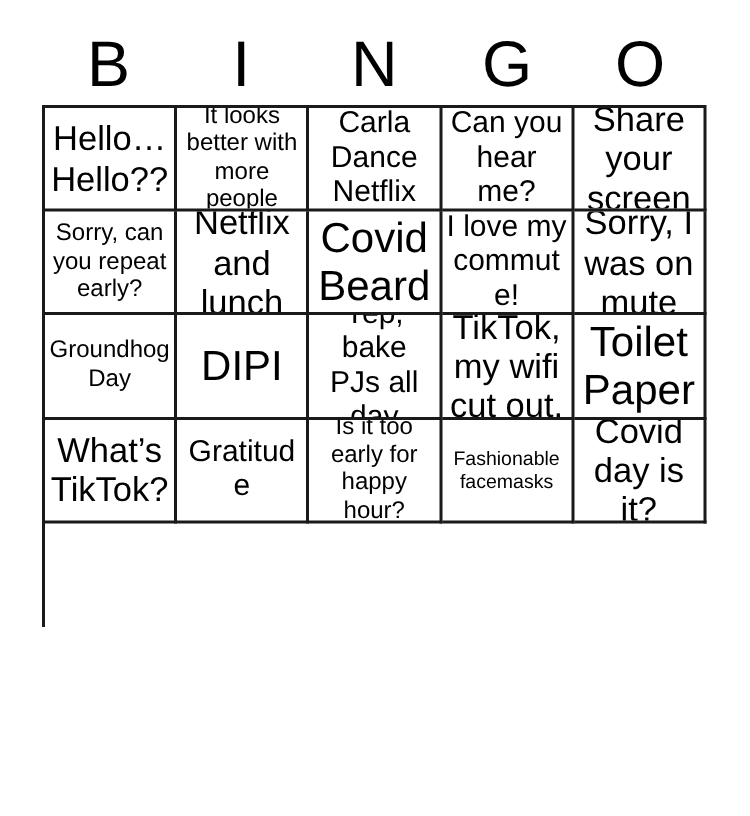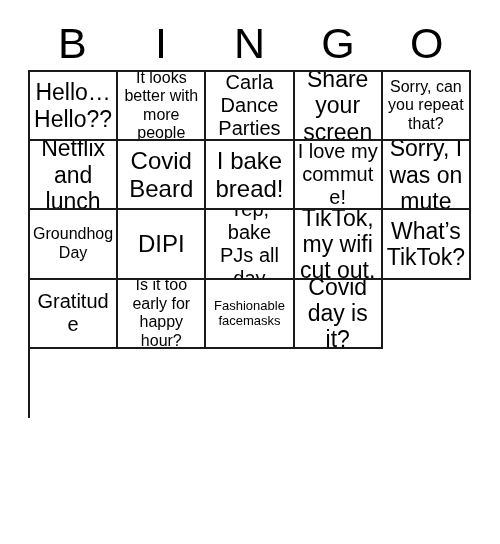--- a/index.html
+++ b/index.html
@@ -71,21 +71,21 @@
   }
   .cell-text {
     display: block;
     width: 100%;
     text-align: center;
     line-height: 1.13;
     word-wrap: break-word;
   }
 
   
-  .size-xl .cell-text { font-size: 24px; line-height: 1.14; }
+  .size-xl .cell-text { font-size: 28px; line-height: 1.14; }
   .size-lg .cell-text { font-size: 23px; line-height: 1.14; }
   .size-md .cell-text { font-size: 20px; line-height: 1.15; }
   .size-sm .cell-text { font-size: 16px; line-height: 1.16; }
   .size-xs .cell-text { font-size: 13px; line-height: 1.18; }
 </style>
 </head>
 <body>
 
 <div id="bingo-card">
 
@@ -99,57 +99,60 @@
 
   <div class="grid">
 
     <div class="cell size-lg">
         <span class="cell-text">Hello… Hello??</span>
       </div>
     <div class="cell size-sm">
         <span class="cell-text">It looks better with more people</span>
       </div>
     <div class="cell size-md">
-        <span class="cell-text">Carla Dance Parties</span>
+        <span class="cell-text">Carla Dance Netflix</span>
+      </div>
+    <div class="cell size-md">
+        <span class="cell-text">Can you hear me?</span>
       </div>
 
     <div class="cell size-lg">
         <span class="cell-text">Share your screen</span>
       </div>
     <div class="cell size-sm">
-        <span class="cell-text">Sorry, can you repeat that?</span>
+        <span class="cell-text">Sorry, can you repeat early?</span>
       </div>
     <div class="cell size-lg">
         <span class="cell-text">Netflix and lunch</span>
       </div>
     <div class="cell size-xl">
         <span class="cell-text">Covid Beard</span>
       </div>
 
-    <div class="cell size-xl">
-        <span class="cell-text">I bake bread!</span>
-      </div>
     <div class="cell size-md">
         <span class="cell-text">I love my commute!</span>
       </div>
     <div class="cell size-lg">
         <span class="cell-text">Sorry, I was on mute</span>
       </div>
     <div class="cell size-sm">
         <span class="cell-text">Groundhog Day</span>
       </div>
 
     <div class="cell size-xl">
         <span class="cell-text">DIPI</span>
       </div>
     <div class="cell size-md">
         <span class="cell-text">Yep, bake PJs all day</span>
       </div>
     <div class="cell size-lg">
         <span class="cell-text">TikTok, my wifi cut out.</span>
+      </div>
+    <div class="cell size-xl">
+        <span class="cell-text">Toilet Paper</span>
       </div>
 
     <div class="cell size-lg">
         <span class="cell-text">What’s TikTok?</span>
       </div>
     <div class="cell size-md">
         <span class="cell-text">Gratitude</span>
       </div>
     <div class="cell size-sm">
         <span class="cell-text">Is it too early for happy hour?</span>

